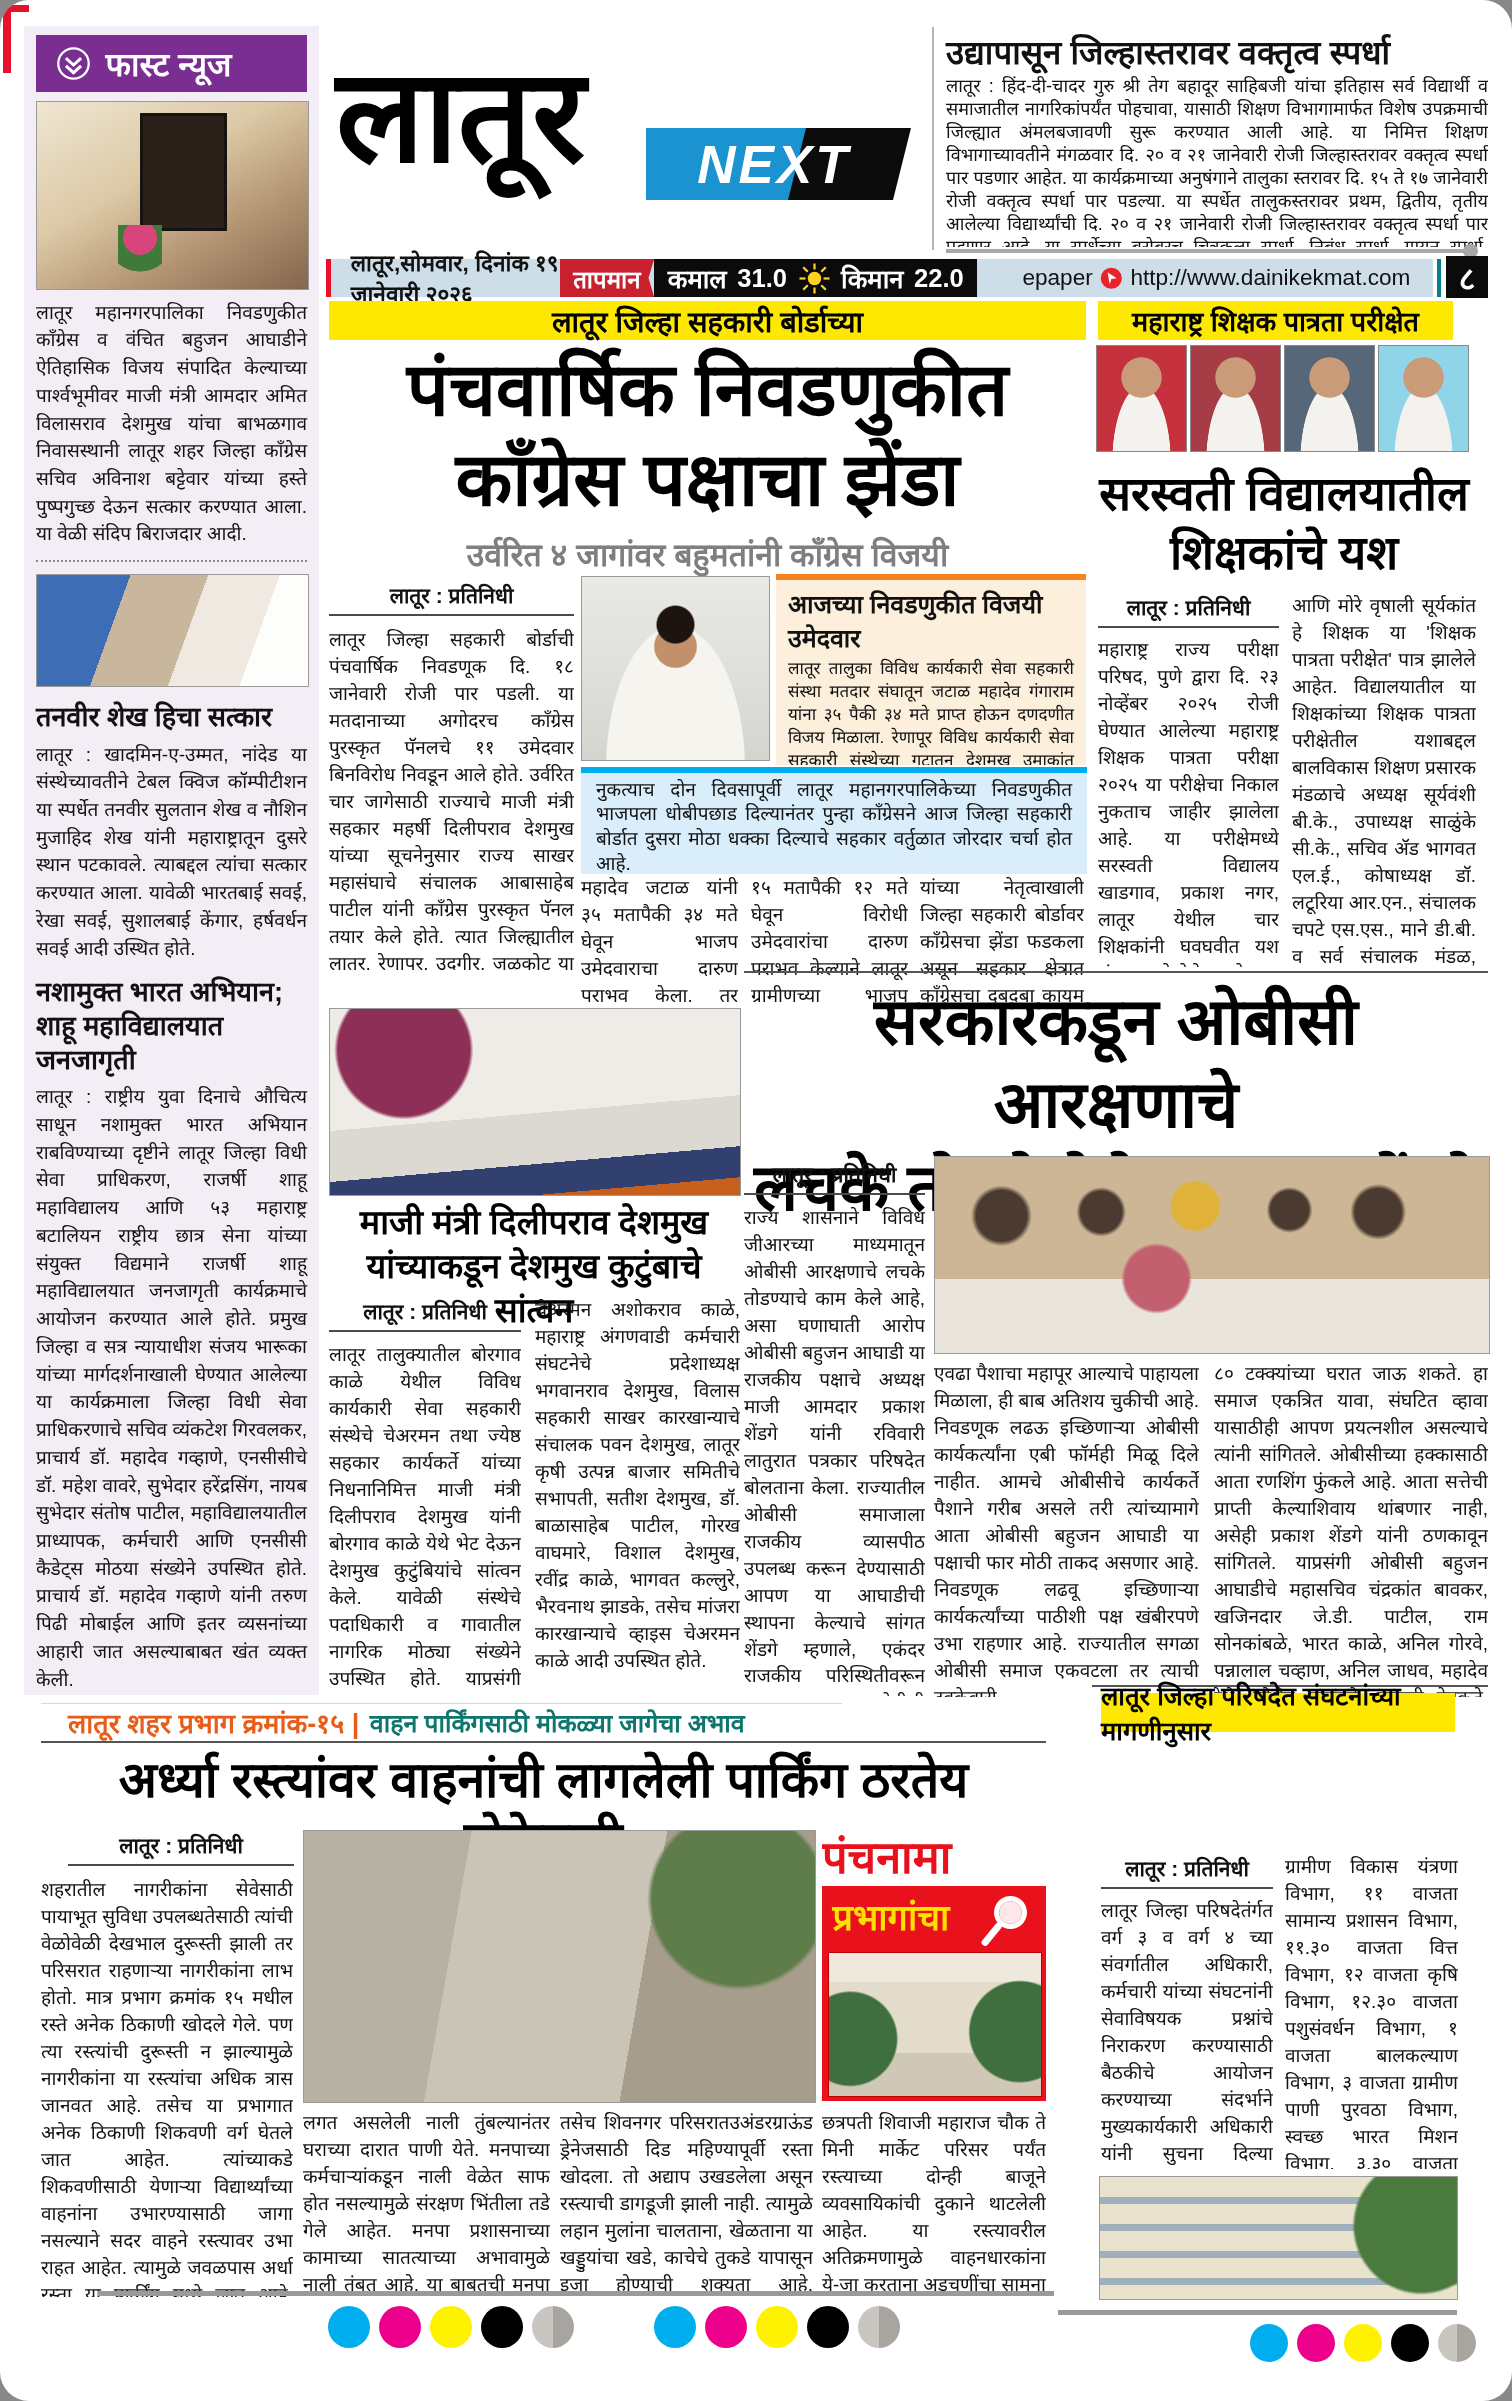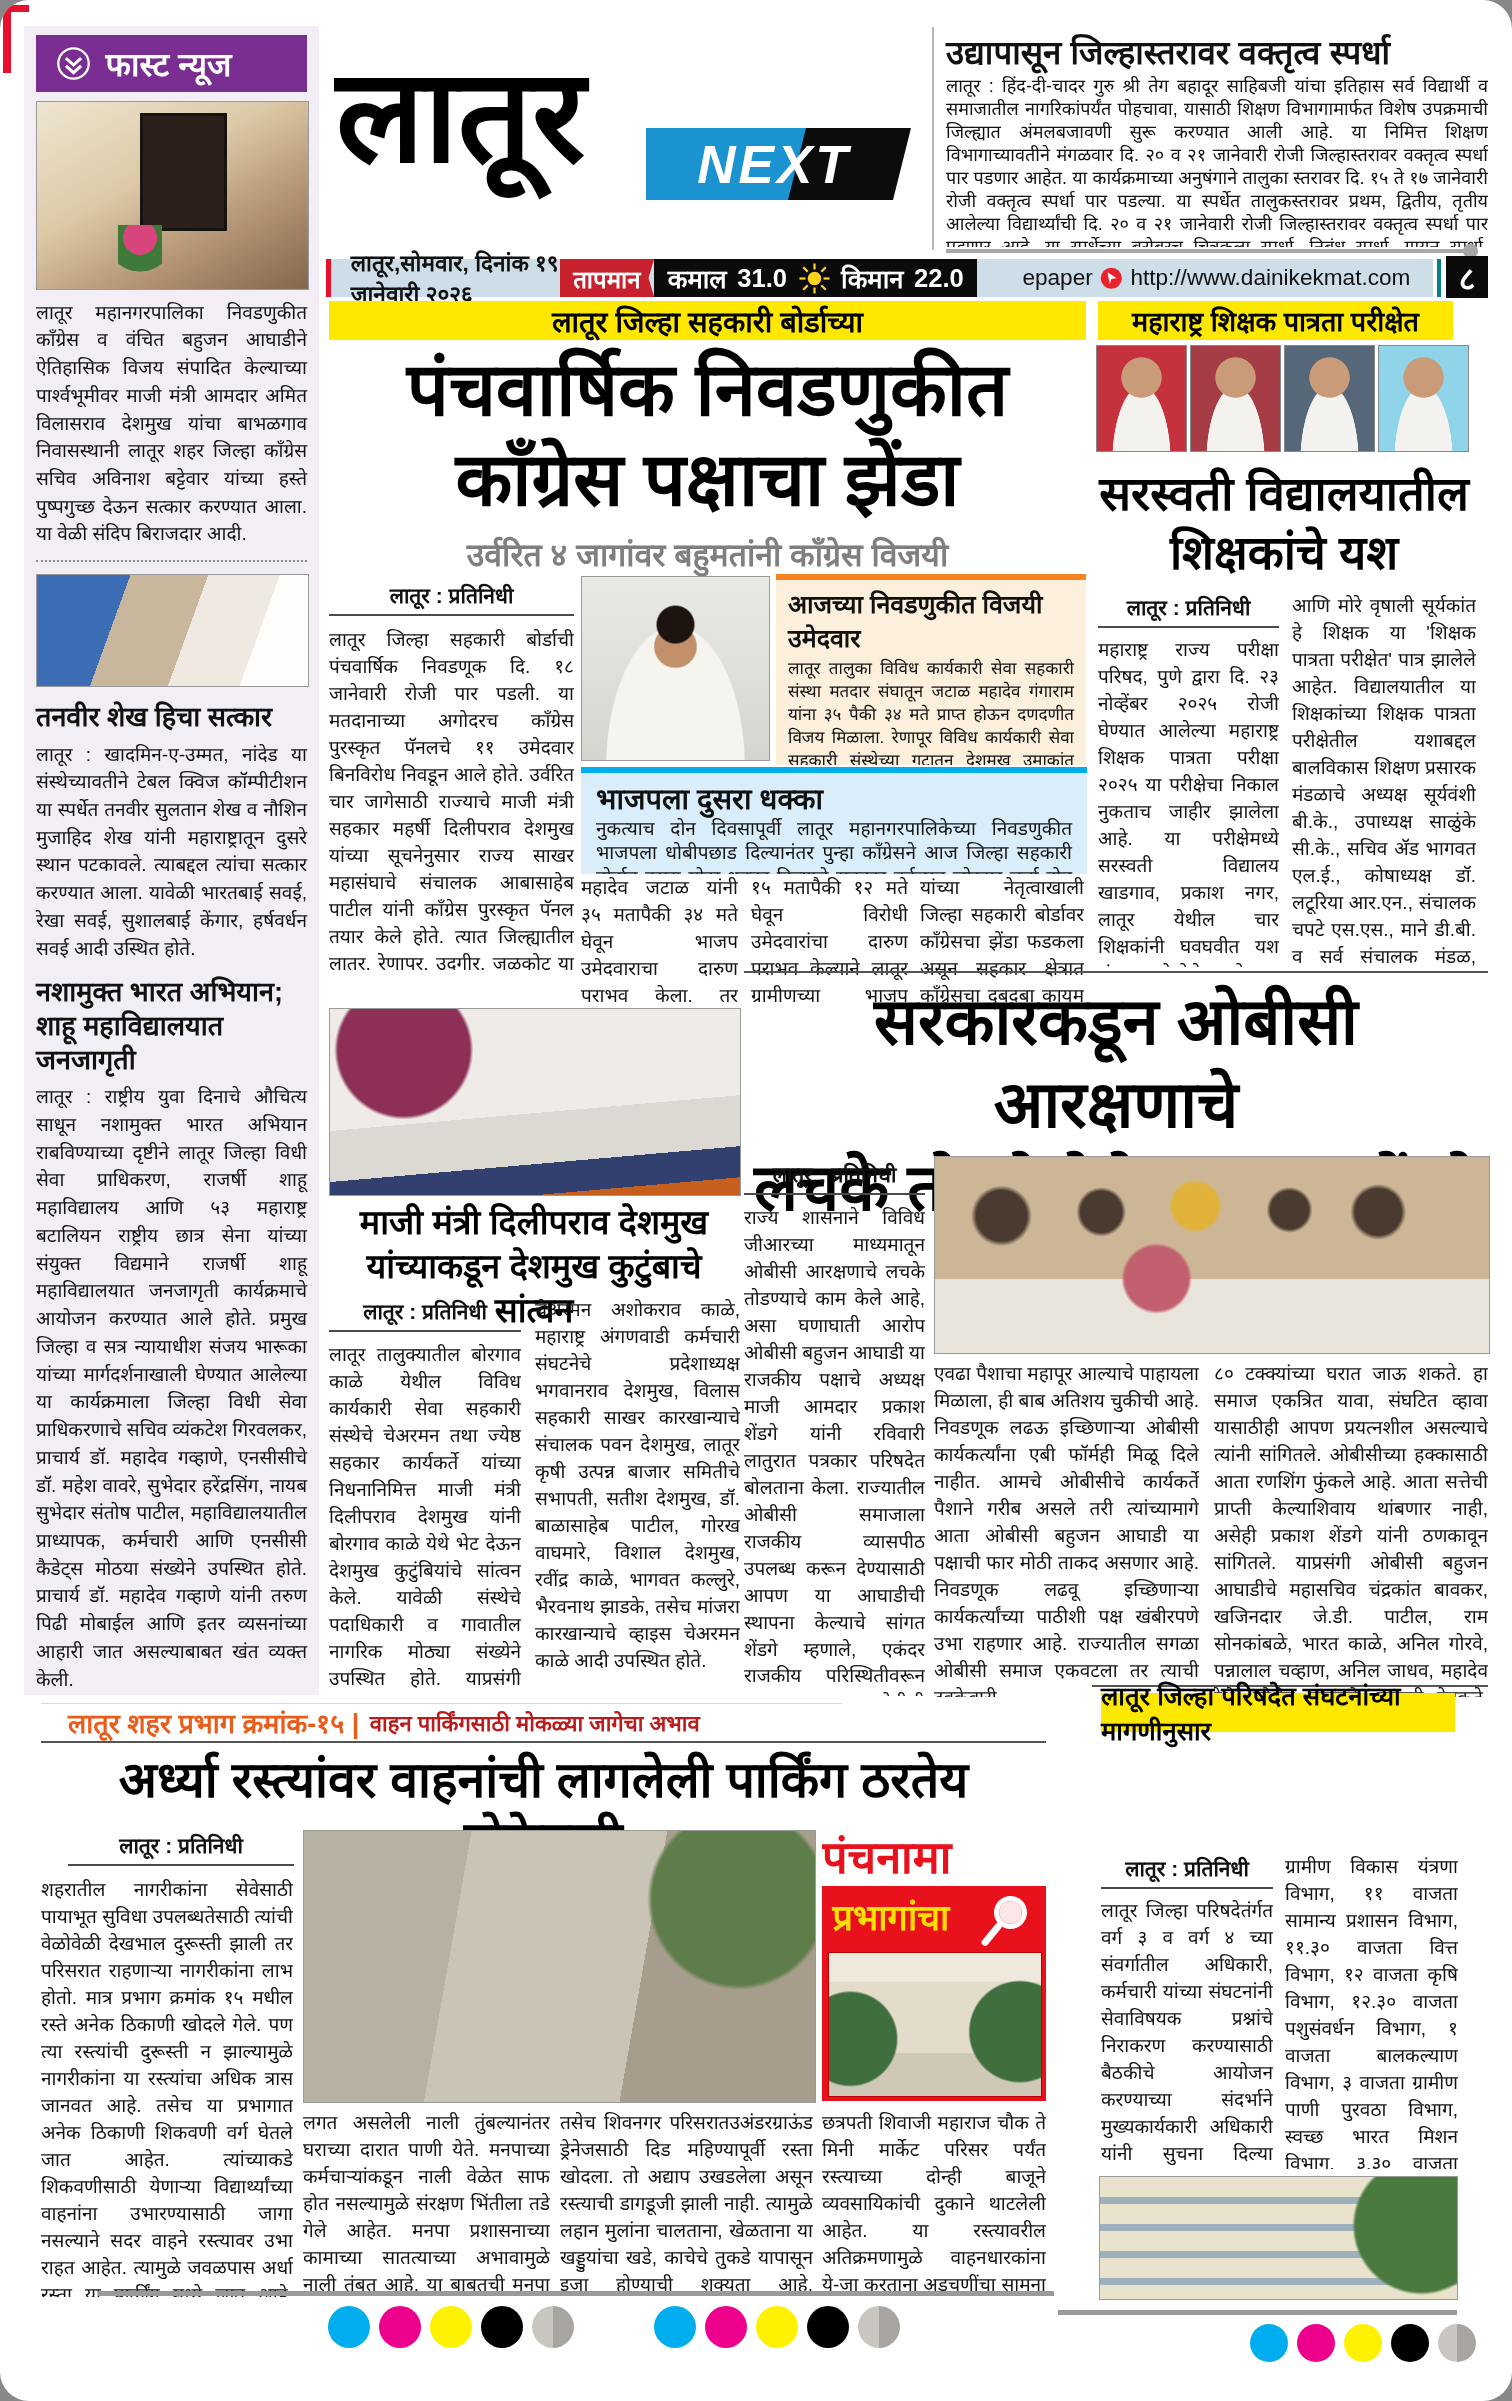--- a/index.html
+++ b/index.html
@@ -186,21 +186,20 @@
   <div class="abs jus bodytxt" style="left:329px;top:627px;width:245px;height:343px;">लातूर जिल्हा सहकारी बोर्डाची पंचवार्षिक निवडणूक दि. १८ जानेवारी रोजी पार पडली. या मतदानाच्या अगोदरच काँग्रेस पुरस्कृत पॅनलचे ११ उमेदवार बिनविरोध निवडून आले होते. उर्वरित चार जागेसाठी राज्याचे माजी मंत्री सहकार महर्षी दिलीपराव देशमुख यांच्या सूचनेनुसार राज्य साखर महासंघाचे संचालक आबासाहेब पाटील यांनी काँग्रेस पुरस्कृत पॅनल तयार केले होते. त्यात जिल्ह्यातील लातूर, रेणापुर, उदगीर, जळकोट या तालुक्यातील विविध कार्यकारी सेवा सहकारी संस्थांच्या ४ जागेसाठी निवडणूक पार पडली. या चारही जागा काँग्रेस पक्षाने जिंकून घेतल्या असून लातूर ग्रामीण मतदार संघातील लातूर तालुक्यातून कोंग्रेसचे</div>
 
   <div class="ph ph-cand" style="left:581px;top:576px;width:187px;height:183px;"></div>
 
   <div class="abs winner-box" style="left:776px;top:574px;width:286px;height:173px;">
     <div style="font-size:25px;font-weight:bold;margin-bottom:3px;">आजच्या निवडणुकीत विजयी उमेदवार</div>
     <div class="jus" style="font-size:17px;line-height:1.36;">लातूर तालुका विविध कार्यकारी सेवा सहकारी संस्था मतदार संघातून जटाळ महादेव गंगाराम यांना ३५ पैकी ३४ मते प्राप्त होऊन दणदणीत विजय मिळाला. रेणापूर विविध कार्यकारी सेवा सहकारी संस्थेच्या गटातून देशमुख उमाकांत सुभाषराव यांनी विजय मिळवला त्यांना १५ पैकी १२ मते पडली. उदगीर विविध कार्यकारी सेवा सहकारी संस्था गटातून रामेश्वर वीरशेट्टी हे विजयी झाले त्यांना १७ पैकी ९ मते पडली. जळकोट विविध कार्यकारी सेवा सहकारी संस्थेच्या गटामध्ये श्री आगलावे यांनी विजय प्राप्त केला त्यांना १५ पैकी ८ मते प्राप्त झाली आहेत.</div>
   </div>
 
   <div class="abs bjp-box" style="left:581px;top:767px;width:476px;height:92px;">
-    <div style="font-size:29px;font-weight:bold;">भाजपला दुसरा धक्का</div>
     <div class="jus" style="font-size:19px;line-height:1.3;">नुकत्याच दोन दिवसापूर्वी लातूर महानगरपालिकेच्या निवडणुकीत भाजपला धोबीपछाड दिल्यानंतर पुन्हा काँग्रेसने आज जिल्हा सहकारी बोर्डात दुसरा मोठा धक्का दिल्याचे सहकार वर्तुळात जोरदार चर्चा होत आहे.</div>
   </div>
 
   <div class="abs jus bodytxt" style="left:581px;top:875px;width:157px;height:127px;">महादेव जटाळ यांनी ३५ मतापैकी ३४ मते घेवून भाजप उमेदवाराचा दारुण पराभव केला. तर रेणापूर तालुक्यातून कोंग्रेसचे उमाकांत देशमुख यांनी</div>
   <div class="abs jus bodytxt" style="left:751px;top:875px;width:157px;height:127px;">१५ मतापैकी १२ मते घेवून विरोधी उमेदवारांचा दारुण पराभव केल्याने लातूर ग्रामीणच्या भाजप आमदारांना चांगलीच चपराक बसली आहे. तर सहकार महर्षी दिलीपराव देशमुख</div>
   <div class="abs jus bodytxt" style="left:920px;top:875px;width:164px;height:127px;">यांच्या नेतृत्वाखाली जिल्हा सहकारी बोर्डावर काँग्रेसचा झेंडा फडकला असून सहकार क्षेत्रात काँग्रेसचा दबदबा कायम असल्याचे पुन्हा एकदा सिद्ध झाले आहे.</div>
 
   <div class="abs kicker-yellow" style="left:1098px;top:301px;width:355px;height:39px;font-size:27px;">महाराष्ट्र शिक्षक पात्रता परीक्षेत</div>
   <div class="headshot face hs1" style="left:1096px;top:345px;width:89px;height:105px;"></div>
   <div class="headshot face hs2" style="left:1190px;top:345px;width:89px;height:105px;"></div>
@@ -238,21 +237,21 @@
   </div>
   <div class="abs" style="left:329px;top:1297px;width:192px;">
     <div class="byline">लातूर : प्रतिनिधी</div>
     <div class="byrule"></div>
   </div>
   <div class="abs jus bodytxt" style="left:329px;top:1342px;width:192px;height:352px;">लातूर तालुक्यातील बोरगाव काळे येथील विविध कार्यकारी सेवा सहकारी संस्थेचे चेअरमन तथा ज्येष्ठ सहकार कार्यकर्ते यांच्या निधनानिमित्त माजी मंत्री दिलीपराव देशमुख यांनी बोरगाव काळे येथे भेट देऊन देशमुख कुटुंबियांचे सांत्वन केले. यावेळी संस्थेचे पदाधिकारी व गावातील नागरिक मोठ्या संख्येने उपस्थित होते. याप्रसंगी जिल्हा बँकेचे</div>
   <div class="abs jus bodytxt" style="left:535px;top:1297px;width:205px;height:398px;">चेअरमन अशोकराव काळे, महाराष्ट्र अंगणवाडी कर्मचारी संघटनेचे प्रदेशाध्यक्ष भगवानराव देशमुख, विलास सहकारी साखर कारखान्याचे संचालक पवन देशमुख, लातूर कृषी उत्पन्न बाजार समितीचे सभापती, सतीश देशमुख, डॉ. बाळासाहेब पाटील, गोरख वाघमारे, विशाल देशमुख, रवींद्र काळे, भागवत कल्लुरे, भैरवनाथ झाडके, तसेच मांजरा कारखान्याचे व्हाइस चेअरमन काळे आदी उपस्थित होते.</div>
 
   <div class="abs" style="left:41px;top:1703px;width:774px;height:36px;background:#fff;display:flex;align-items:center;gap:10.5px;padding-left:27px;border-top:0.8px solid #d8d8d8;">
     <span style="color:#e85d1a;font-weight:bold;font-size:27px;">लातूर शहर प्रभाग क्रमांक-१५ |</span>
-    <span style="color:#b91c1c;font-weight:bold;font-size:22px;">वाहन पार्किंगसाठी मोकळ्या जागेचा अभाव</span>
+    <span style="color:#0f766e;font-weight:bold;font-size:25px;">वाहन पार्किंगसाठी मोकळ्या जागेचा अभाव</span>
   </div>
   <div class="abs" style="left:41px;top:1741px;width:1005px;height:2.3px;background:#555;"></div>
   <div class="abs hl" style="left:41px;top:1750px;width:1005px;font-size:50px;line-height:1.2;">अर्ध्या रस्त्यांवर वाहनांची लागलेली पार्किंग ठरतेय डोकेदुखी</div>
   <div class="abs" style="left:68px;top:1831px;width:226px;">
     <div class="byline">लातूर : प्रतिनिधी</div>
     <div class="byrule"></div>
   </div>
   <div class="abs jus bodytxt" style="left:41px;top:1877px;width:252px;height:420px;">शहरातील नागरीकांना सेवेसाठी पायाभूत सुविधा उपलब्धतेसाठी त्यांची वेळोवेळी देखभाल दुरूस्ती झाली तर परिसरात राहणाऱ्या नागरीकांना लाभ होतो. मात्र प्रभाग क्रमांक १५ मधील रस्ते अनेक ठिकाणी खोदले गेले. पण त्या रस्त्यांची दुरूस्ती न झाल्यामुळे नागरीकांना या रस्त्यांचा अधिक त्रास जानवत आहे. तसेच या प्रभागात अनेक ठिकाणी शिकवणी वर्ग घेतले जात आहेत. त्यांच्याकडे शिकवणीसाठी येणाऱ्या विद्यार्थ्यांच्या वाहनांना उभारण्यासाठी जागा नसल्याने सदर वाहने रस्त्यावर उभा राहत आहेत. त्यामुळे जवळपास अर्धा रस्ता या पार्कींग मध्ये जात आहे. त्यामुळे शिकवणी वर्ग सुटल्यानंतर या ठिकाणी वाहतूकीची सतत कोंडी होताना दिसून येत आहे. या समस्यांकडे मनपा प्रशासकाचे दुर्लक्ष होताना दिसून येत आहे. प्रभाग क्रमांक १५ मध्ये सिग्नल कॅम्प, शिवाजी नगर, को-ऑप इंडस्ट्रील, राम नगर, सिताराम नगर, नारायण नगर, आदर्श कॉलनी, गुणगुण्ने नगर, देशपांडे कॉलनी, कन्हेरी नगर तांडा, विश्वेश्वरया कॉलनी, सदाशिव मंगल कार्यालय, बांधकाम भवन, जुना औसा रोड मिनी मार्केट, डिसीसी बँक, छत्रपती शिवाजी महाराज चौक आदी भागाचा समावेश आहे. सुतमिल रोड, कन्हेरी चौकात हनुमान मंदिराच्या पाठीमागील परिसरातील घराच्या पूर्व संरक्षण भिंती</div>
   <div class="ph ph-road" style="left:303px;top:1830px;width:511px;height:271px;"></div>
   <div class="abs jus bodytxt" style="left:303px;top:2110px;width:247px;height:190px;">लगत असलेली नाली तुंबल्यानंतर घराच्या दारात पाणी येते. मनपाच्या कर्मचाऱ्यांकडून नाली वेळेत साफ होत नसल्यामुळे संरक्षण भिंतीला तडे गेले आहेत. मनपा प्रशासनाच्या कामाच्या सातत्याच्या अभावामुळे नाली तुंबत आहे. या बाबतची मनपा कर्मचाऱ्यांना माहिती मिळाल्यानंतरही नालीतील कचरा काढण्याचे कामही अर्धवट स्वरूपात होत असल्यामुळे नागरीकामधून नाराजीचे सुर उमटत आहेत.</div>

